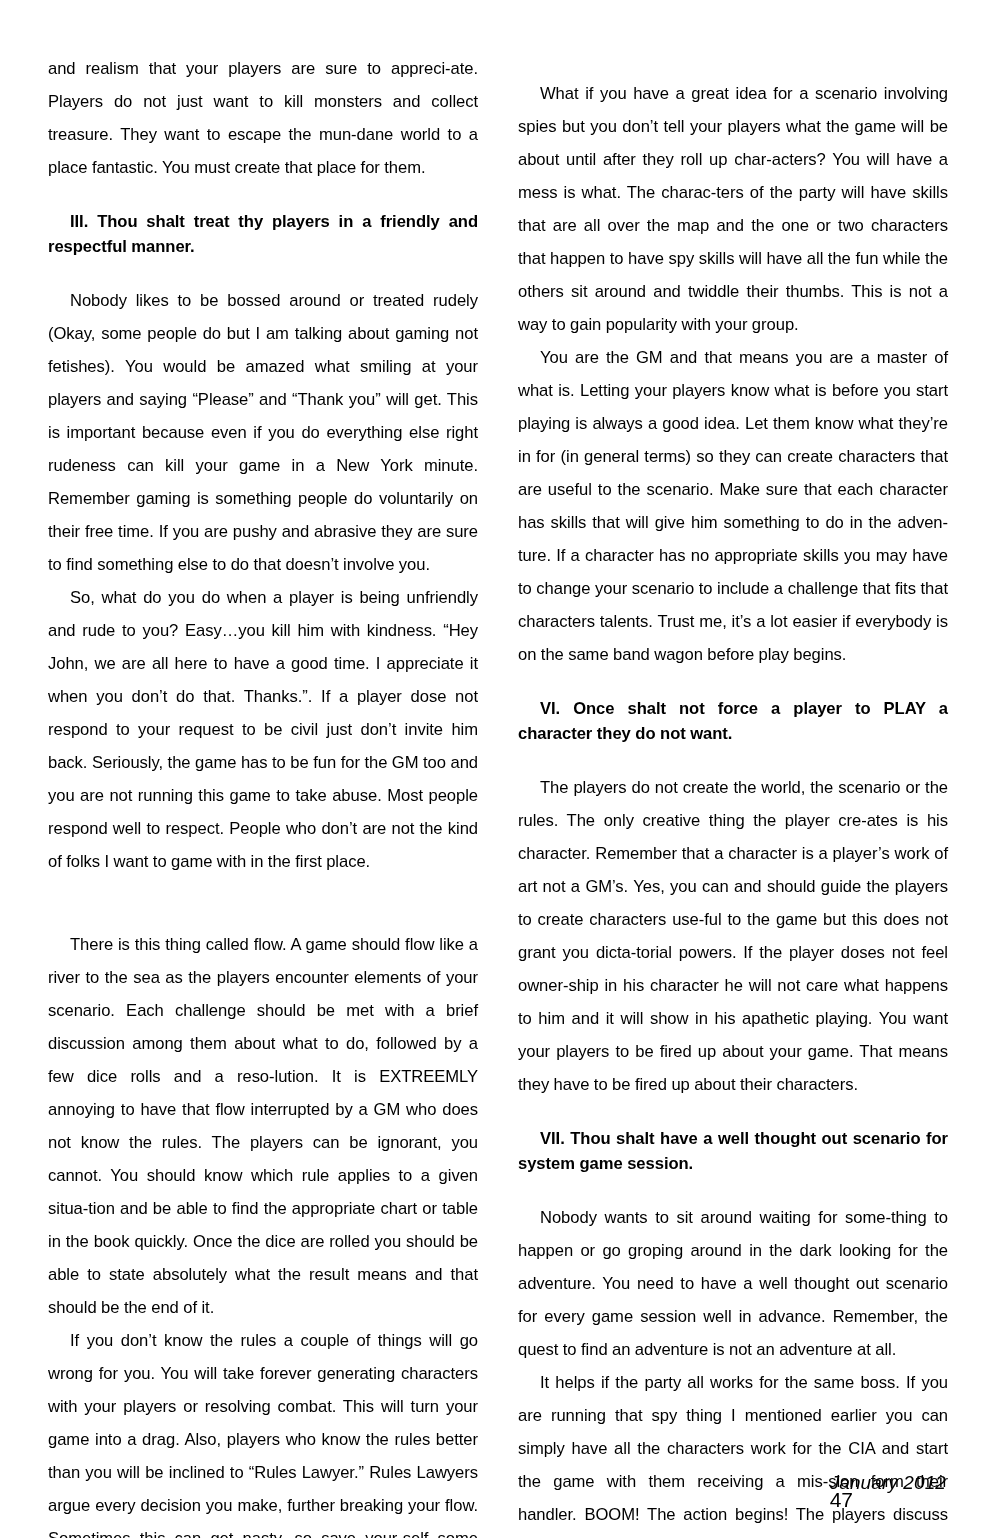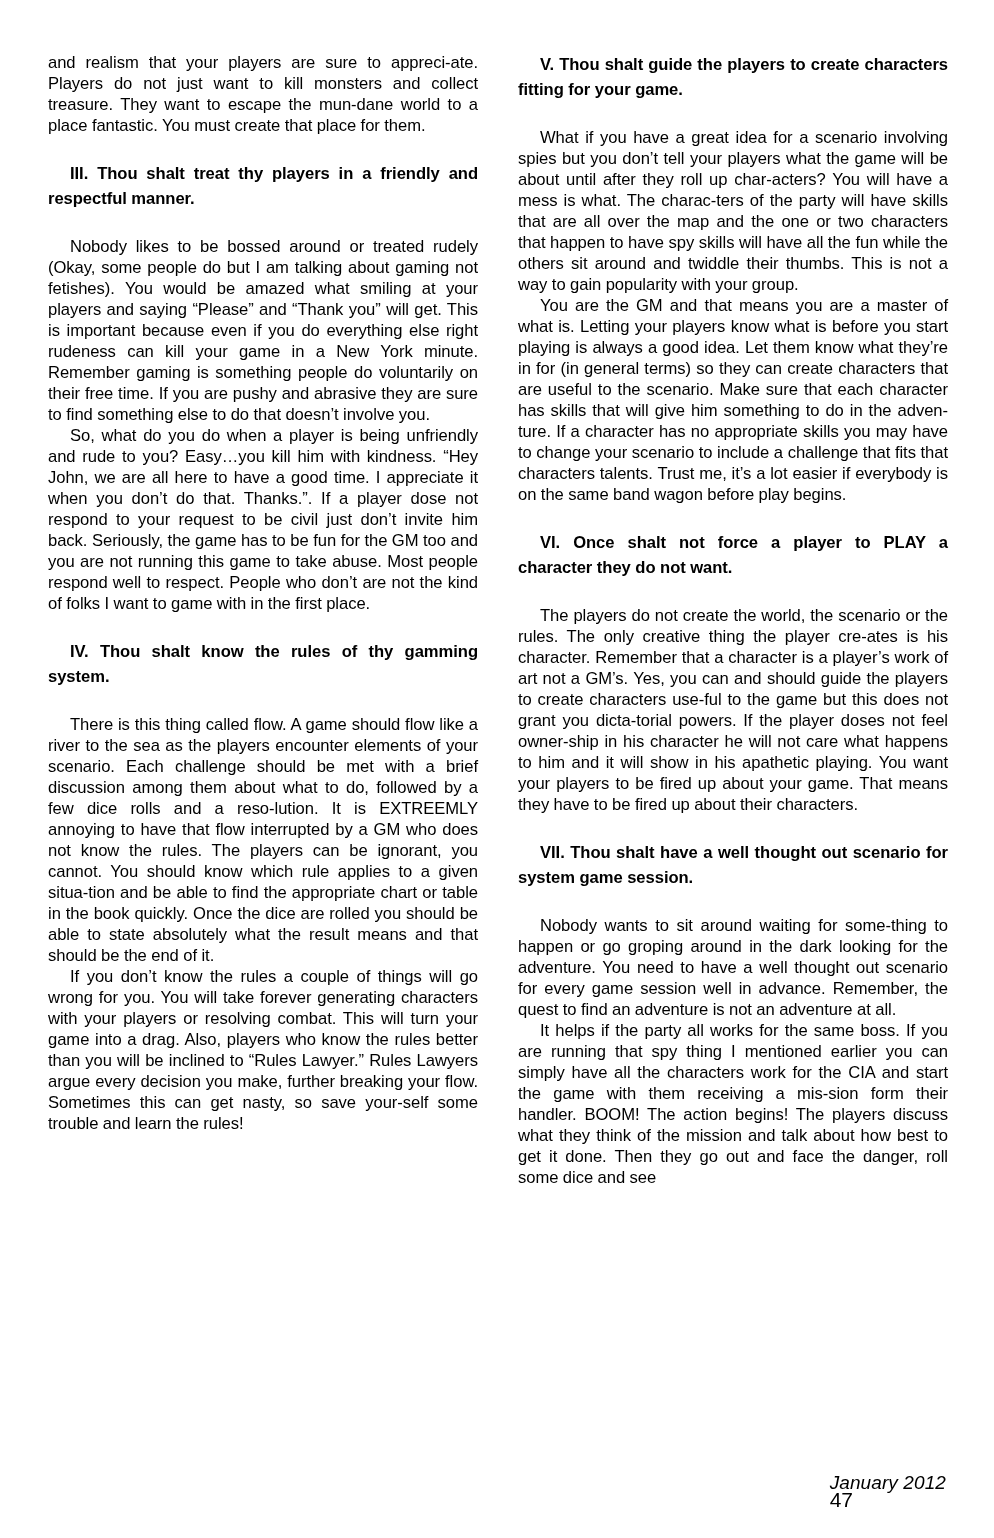--- a/index.html
+++ b/index.html
@@ -30,21 +30,21 @@
     flex-direction: row;
     gap: 40px;
   }
   .column {
     width: 430px;
     flex: 0 0 430px;
   }
   p {
     margin: 0;
     font-size: 16.6px;
-    line-height: 21px;
+    line-height: 33px;
     text-align: justify;
     text-justify: inter-word;
     hyphens: none;
     letter-spacing: -0.05px;
     word-spacing: -0.1px;
   }
   p.body {
     text-indent: 0;
   }
   p.body-indent {
@@ -107,30 +107,28 @@
 
       <div class="gap-before-heading"></div>
       <h3 class="heading">III. Thou shalt treat thy players in a friendly and respectful manner.</h3>
       <div class="gap-after-heading"></div>
 
       <p class="body-indent lastline-left">Nobody likes to be bossed around or treated rudely (Okay, some people do but I am talking about gaming not fetishes). You would be amazed what smiling at your players and saying “Please” and “Thank you” will get. This is important because even if you do everything else right rudeness can kill your game in a New York minute.  Remember gaming is something people do voluntarily on their free time.  If you are pushy and abrasive they are sure to find something else to do that doesn’t involve you.</p>
 
       <p class="body-indent lastline-left">So, what do you do when a player is being unfriendly and rude to you? Easy…you kill him with kindness.  “Hey John, we are all here to have a good time.  I appreciate it when you don’t do that.  Thanks.”.   If a player dose not respond to your request to be civil just don’t invite him back.  Seriously, the game has to be fun for the GM too and you are not running this game to take abuse.  Most people respond well to respect.  People who don’t are not the kind of folks I want to game with in the first place.</p>
 
       <div class="gap-before-heading"></div>
-      <h3 class="heading">IV. Thou shalt know the rules of thy gamming system.</h3>
       <div class="gap-after-heading"></div>
 
       <p class="body-indent lastline-left">There is this thing called flow.   A game should flow like a river to the sea as the players encounter elements of your scenario.  Each challenge should be met with a brief discussion among them about what to do, followed by a few dice rolls and a reso-lution.  It is EXTREEMLY annoying to have that flow interrupted by a GM who does not know the rules.  The players can be ignorant, you cannot.   You should know which rule applies to a given situa-tion and be able to find the appropriate chart or table in the book quickly.  Once the dice are rolled you should be able to state absolutely what the result means and that should be the end of it.</p>
 
       <p class="body-indent lastline-left">If you don’t know the rules a couple of things will go wrong for you.  You will take forever generating characters with your players or resolving combat.  This will turn your game into a drag.  Also, players who know the rules better than you will be inclined to “Rules Lawyer.”  Rules Lawyers argue every decision you make, further breaking your flow.  Sometimes this can get nasty, so save your-self some trouble and learn the rules!</p>
     </div>
 
     <div class="column">
-      <h3 class="heading">V. Thou shalt guide the players to create characters fitting for your game.</h3>
       <div class="gap-after-heading"></div>
 
       <p class="body-indent lastline-left">What if you have a great idea for a scenario involving spies but you don’t tell your players what the game will be about until after they roll up char-acters?  You will have a mess is what.  The charac-ters of the party will have skills that are all over the map and the one or two characters that happen to have spy skills will have all the fun while the others sit around and twiddle their thumbs.  This is not a way to gain popularity with your group.</p>
 
       <p class="body-indent lastline-left">You are the GM and that means you are a master of what is.   Letting your players know what is before you start playing is always a good idea. Let them know what they’re in for (in general terms) so they can create characters that are useful to the scenario.  Make sure that each character has skills that will give him something to do in the adven-ture.  If a character has no appropriate skills you may have to change your scenario to include a challenge that fits that characters talents.  Trust me, it’s a lot easier if everybody is on the same band wagon before play begins.</p>
 
       <div class="gap-before-heading"></div>
       <h3 class="heading">VI. Once shalt not force a player to PLAY a character they do not want.</h3>
       <div class="gap-after-heading"></div>
 

